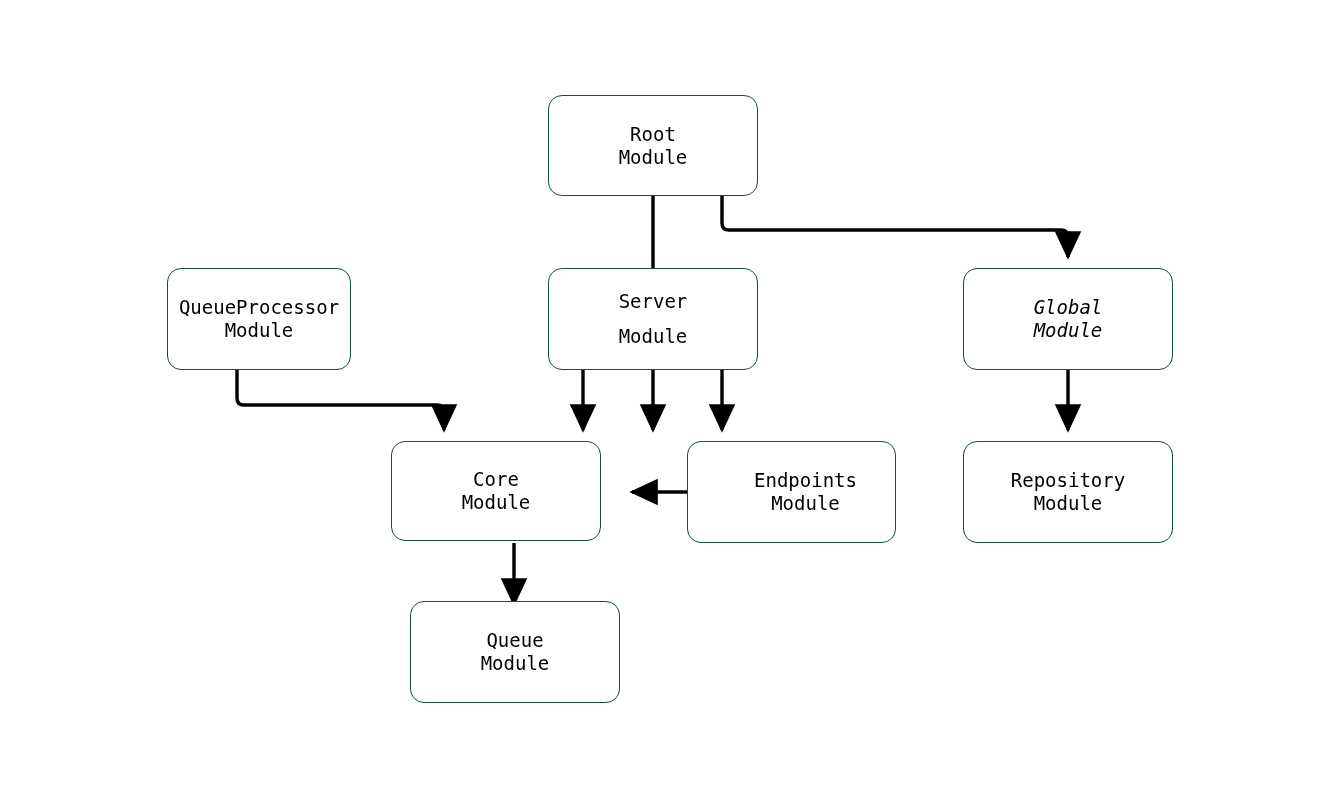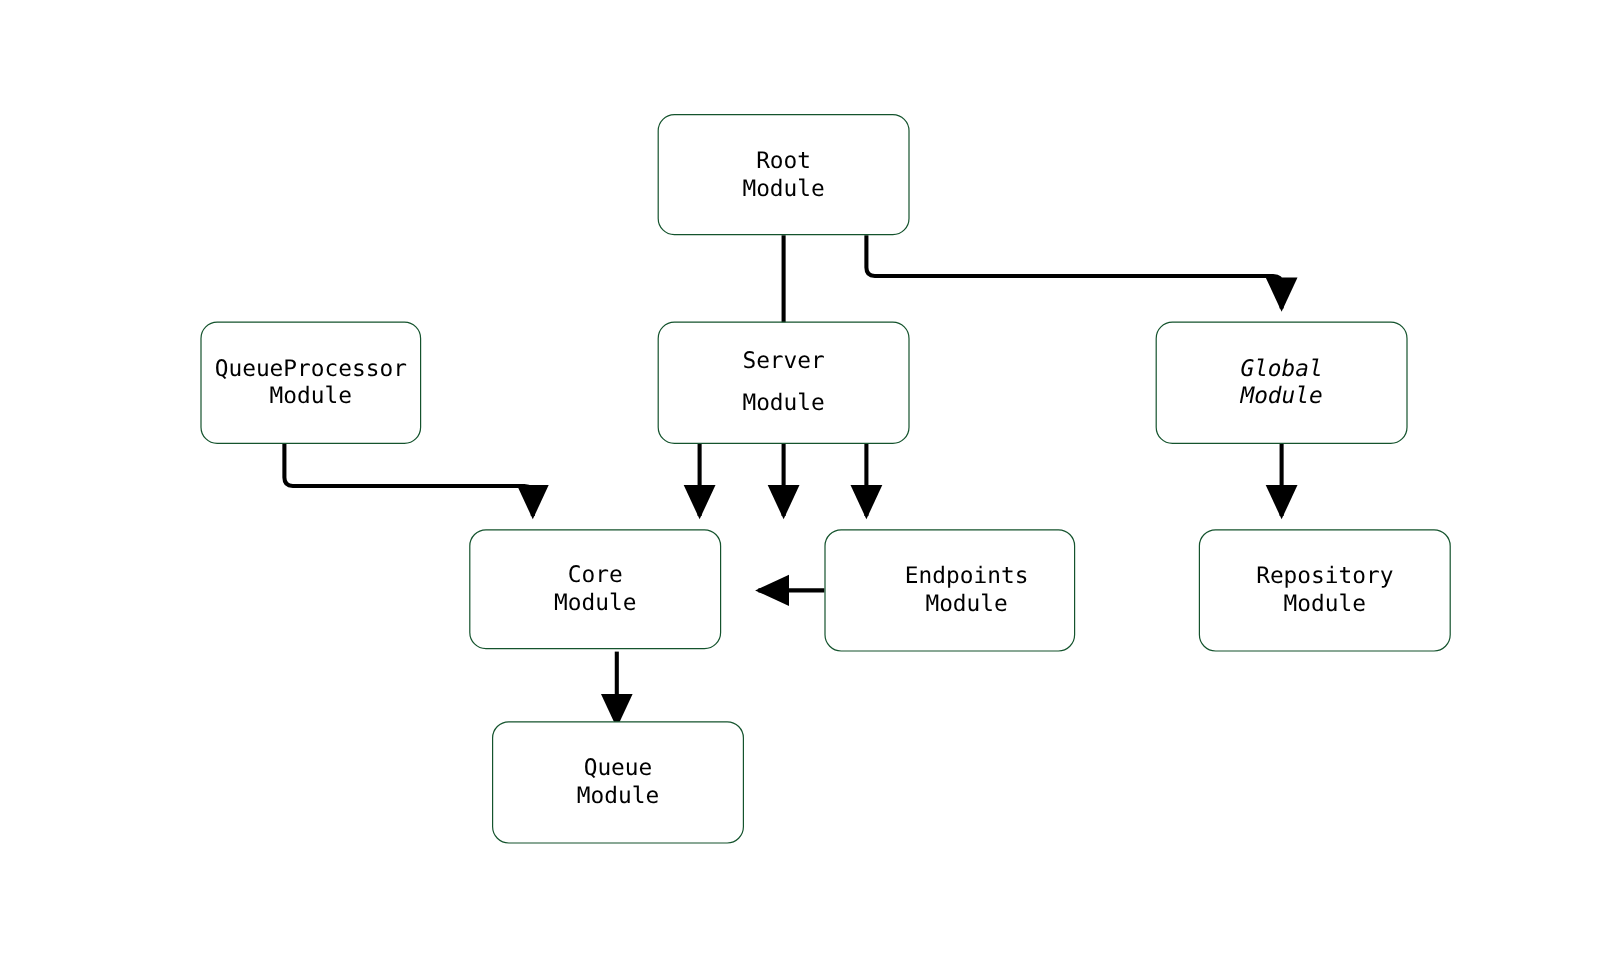--- a/index.html
+++ b/index.html
@@ -98,21 +98,21 @@
   <div class="node" style="left:391px; top:441px; width:210px; height:100px;">
     <div class="node-label">Core</div>
     <div class="node-label">Module</div>
   </div>
 
   <div class="node" style="left:687px; top:441px; width:209px; height:102px;padding-left:28px;">
     <div class="node-label">Endpoints</div>
     <div class="node-label">Module</div>
   </div>
 
-  <div class="node" style="left:999px; top:441px; width:210px; height:102px;">
+  <div class="node" style="left:963px; top:441px; width:210px; height:102px;">
     <div class="node-label">Repository</div>
     <div class="node-label">Module</div>
   </div>
 
   <div class="node" style="left:410px; top:601px; width:210px; height:102px;">
     <div class="node-label">Queue</div>
     <div class="node-label">Module</div>
   </div>
 
 </div>

